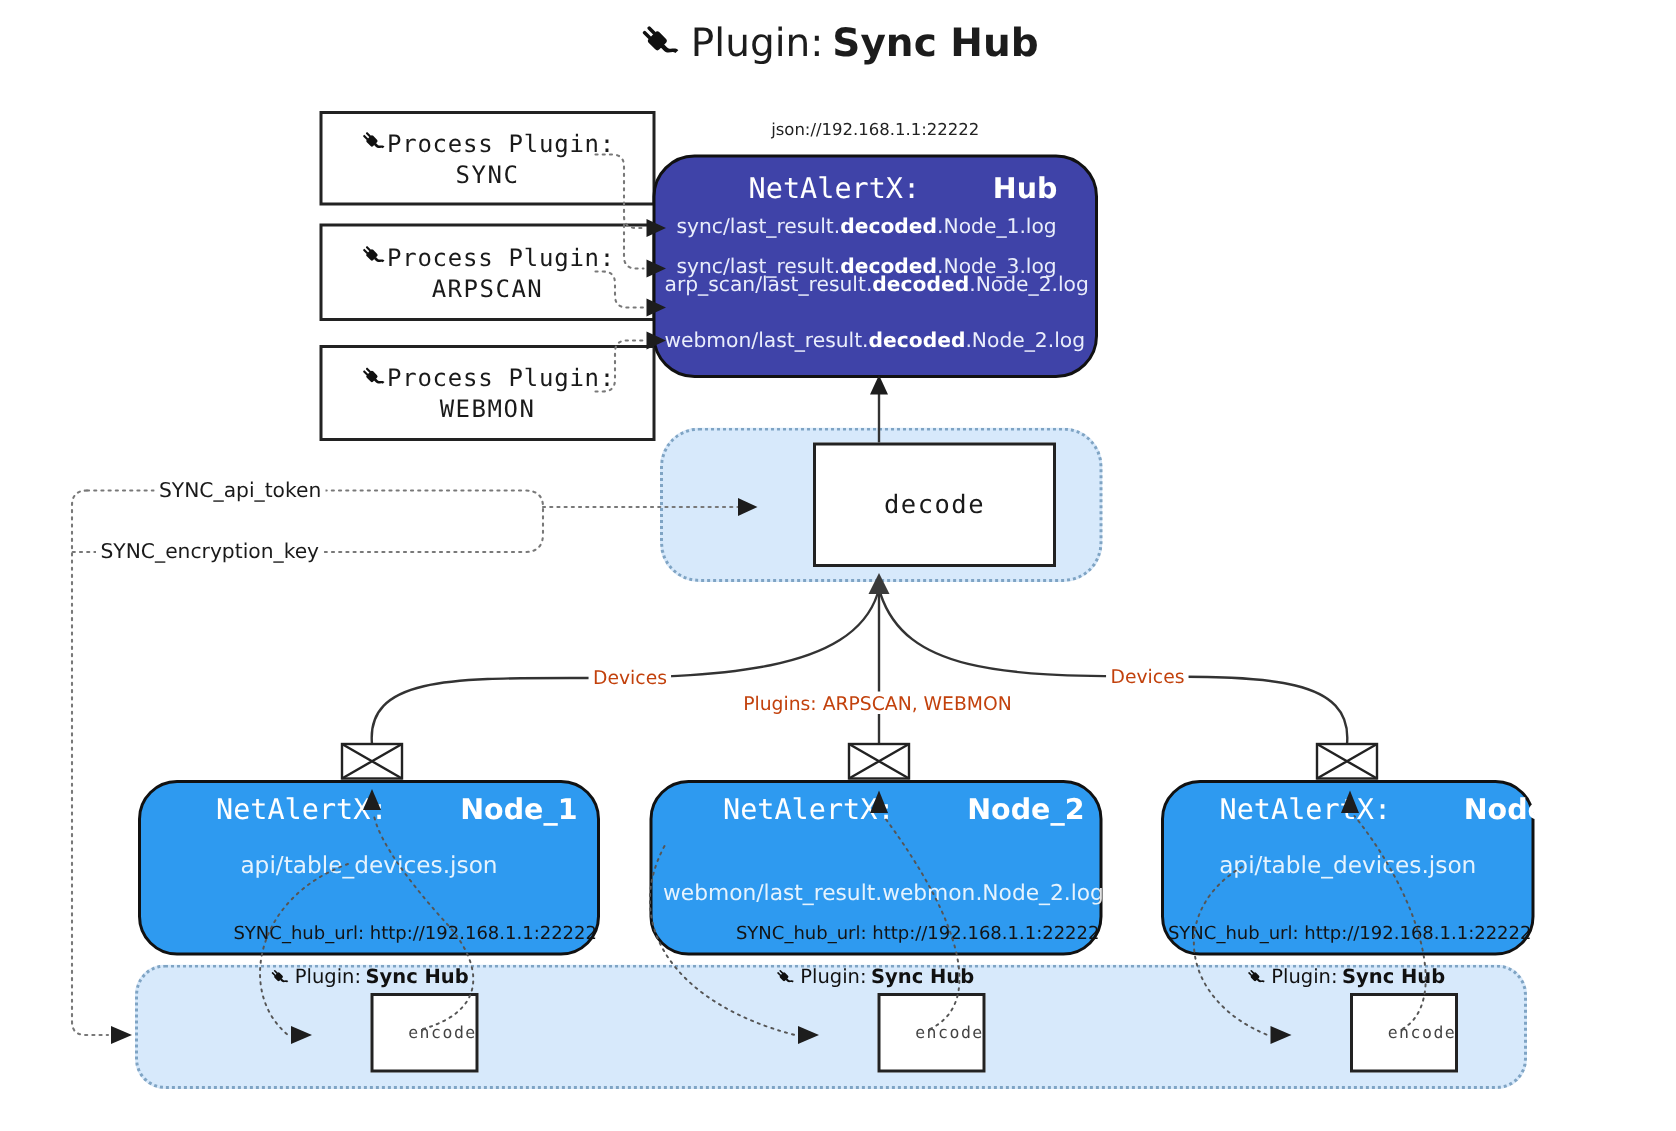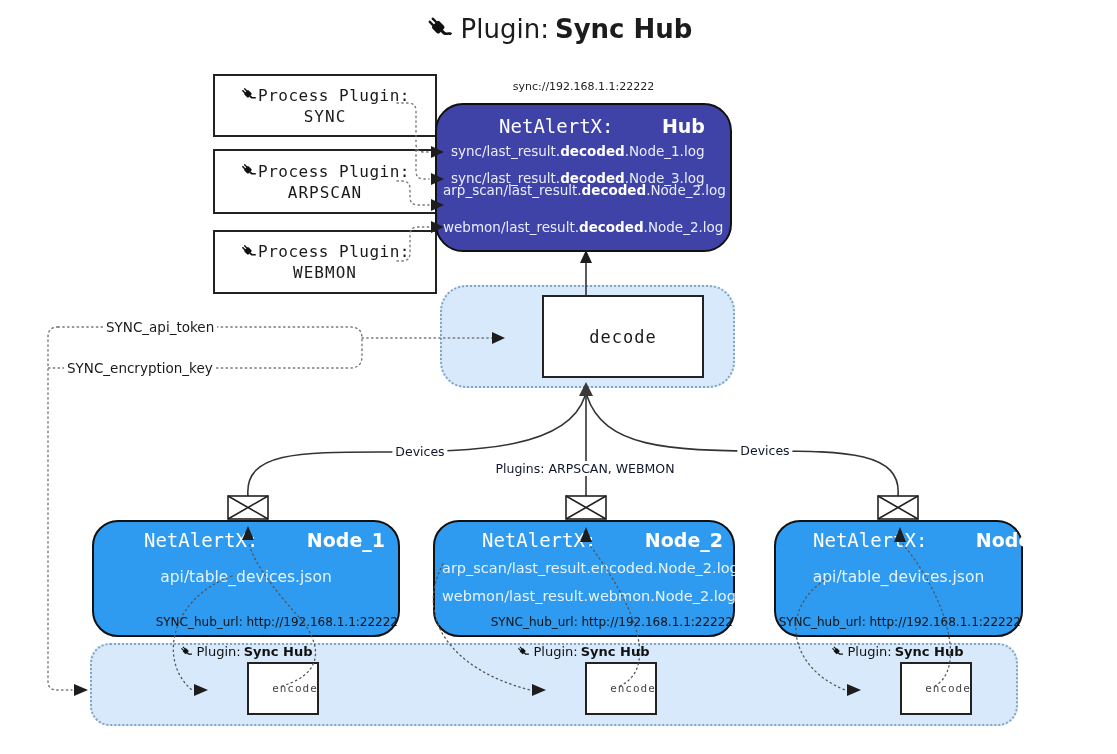--- a/index.html
+++ b/index.html
@@ -34,21 +34,21 @@
   
   .decwrap{left:440px;top:285px;width:295px;height:103px;background:var(--panel-fill,#d7e9fb);
            border:2px dotted var(--panel-border,#7fa4c4);border-radius:26px;z-index:1;box-sizing:border-box;}
   .decbox{left:505px;top:295px;width:162px;height:83px;background:#fff;border:2px solid #222;z-index:2;
           display:flex;align-items:center;justify-content:center;font-size:17px;letter-spacing:1px;box-sizing:border-box;text-align:center;}
 
   
   .lbl{background:#fff;padding:0 3px;white-space:nowrap;z-index:6;}
   .sec1{top:319px;left:103px;font-size:13.5px;}
   .sec2{top:360px;left:64px;font-size:13.5px;}
-  .edge{font-size:12.5px;color:#0f172a;transform:translateX(-50%);}
+  .edge{font-size:12.5px;color:#c2410c;transform:translateX(-50%);}
 
   
   .node{background:var(--node-fill,#2e9af0);border:2px solid #111;border-radius:26px;z-index:2;box-sizing:border-box;
         top:520px;height:117px;}
   .node .ntitle{position:absolute;top:7px;left:0;width:100%;text-align:center;color:#fff;font-size:19px;white-space:nowrap;}
   .node .ntitle .b{font-weight:bold;font-family:"DejaVu Sans", sans-serif;}
   .nfile-c{position:absolute;top:46px;left:0;width:100%;text-align:center;color:rgba(255,255,255,.88);font-size:15.5px;}
   .nfile{position:absolute;left:7px;color:rgba(255,255,255,.88);font-size:14.5px;white-space:nowrap;}
   .nurl{position:absolute;bottom:6px;left:0;width:100%;text-align:right;color:#131313;font-size:12px;}
 
@@ -115,21 +115,21 @@
 <div class="abs pbox mono" style="left:176px;top:230px;width:220px;height:60px;">
   <div class="l1">
       <svg class="plug-use" width="18" height="18">
         <use href="#plugsym"></use>
       </svg>
       <span>Process Plugin:</span>
     </div>
   <div class="l2">WEBMON</div>
 </div>
 
-<div class="abs hub-url">sync://192.168.1.1:22222</div>
+<div class="abs hub-url">json://192.168.1.1:22222</div>
 <div class="abs hub">
   <div class="htitle"><span class="mono">NetAlertX:</span><span class="mono"> </span><span class="b">Hub</span></div>
   <div class="hlog" style="left:14px;top:38px;"><span>sync/last_result.</span><b>decoded</b><span>.Node_1.log</span></div>
   <div class="hlog" style="left:14px;top:65px;"><span>sync/last_result.</span><b>decoded</b><span>.Node_3.log</span></div>
   <div class="hlog" style="left:6px;top:77px;"><span>arp_scan/last_result.</span><b>decoded</b><span>.Node_2.log</span></div>
   <div class="hlog" style="left:6px;top:114px;"><span>webmon/last_result.</span><b>decoded</b><span>.Node_2.log</span></div>
 </div>
 
 <div class="abs decwrap"></div>
 <div class="abs decbox mono">decode</div>
@@ -141,21 +141,20 @@
 <div class="abs lbl edge" style="left:765px;top:443px;">Devices</div>
 <div class="abs lbl edge" style="left:585px;top:461px;">Plugins: ARPSCAN, WEBMON</div>
 
 <div class="abs node" style="left:92px;width:308px;">
   <div class="ntitle"><span class="mono">NetAlertX:</span><span class="mono"> </span><span class="b">Node_1</span></div>
   <div class="nfile-c">api/table_devices.json</div>
   <div class="nurl">SYNC_hub_url: http://192.168.1.1:22222</div>
 </div>
 <div class="abs node" style="left:433px;width:302px;">
   <div class="ntitle"><span class="mono">NetAlertX:</span><span class="mono"> </span><span class="b">Node_2</span></div>
-  <div class="nfile" style="top:38px;">arp_scan/last_result.encoded.Node_2.log</div>
   <div class="nfile" style="top:66px;">webmon/last_result.webmon.Node_2.log</div>
   <div class="nurl">SYNC_hub_url: http://192.168.1.1:22222</div>
 </div>
 <div class="abs node" style="left:774px;width:249px;">
   <div class="ntitle"><span class="mono">NetAlertX:</span><span class="mono"> </span><span class="b">Node_3</span></div>
   <div class="nfile-c">api/table_devices.json</div>
   <div class="nurl">SYNC_hub_url: http://192.168.1.1:22222</div>
 </div>
 
 <div class="abs strip"></div>

